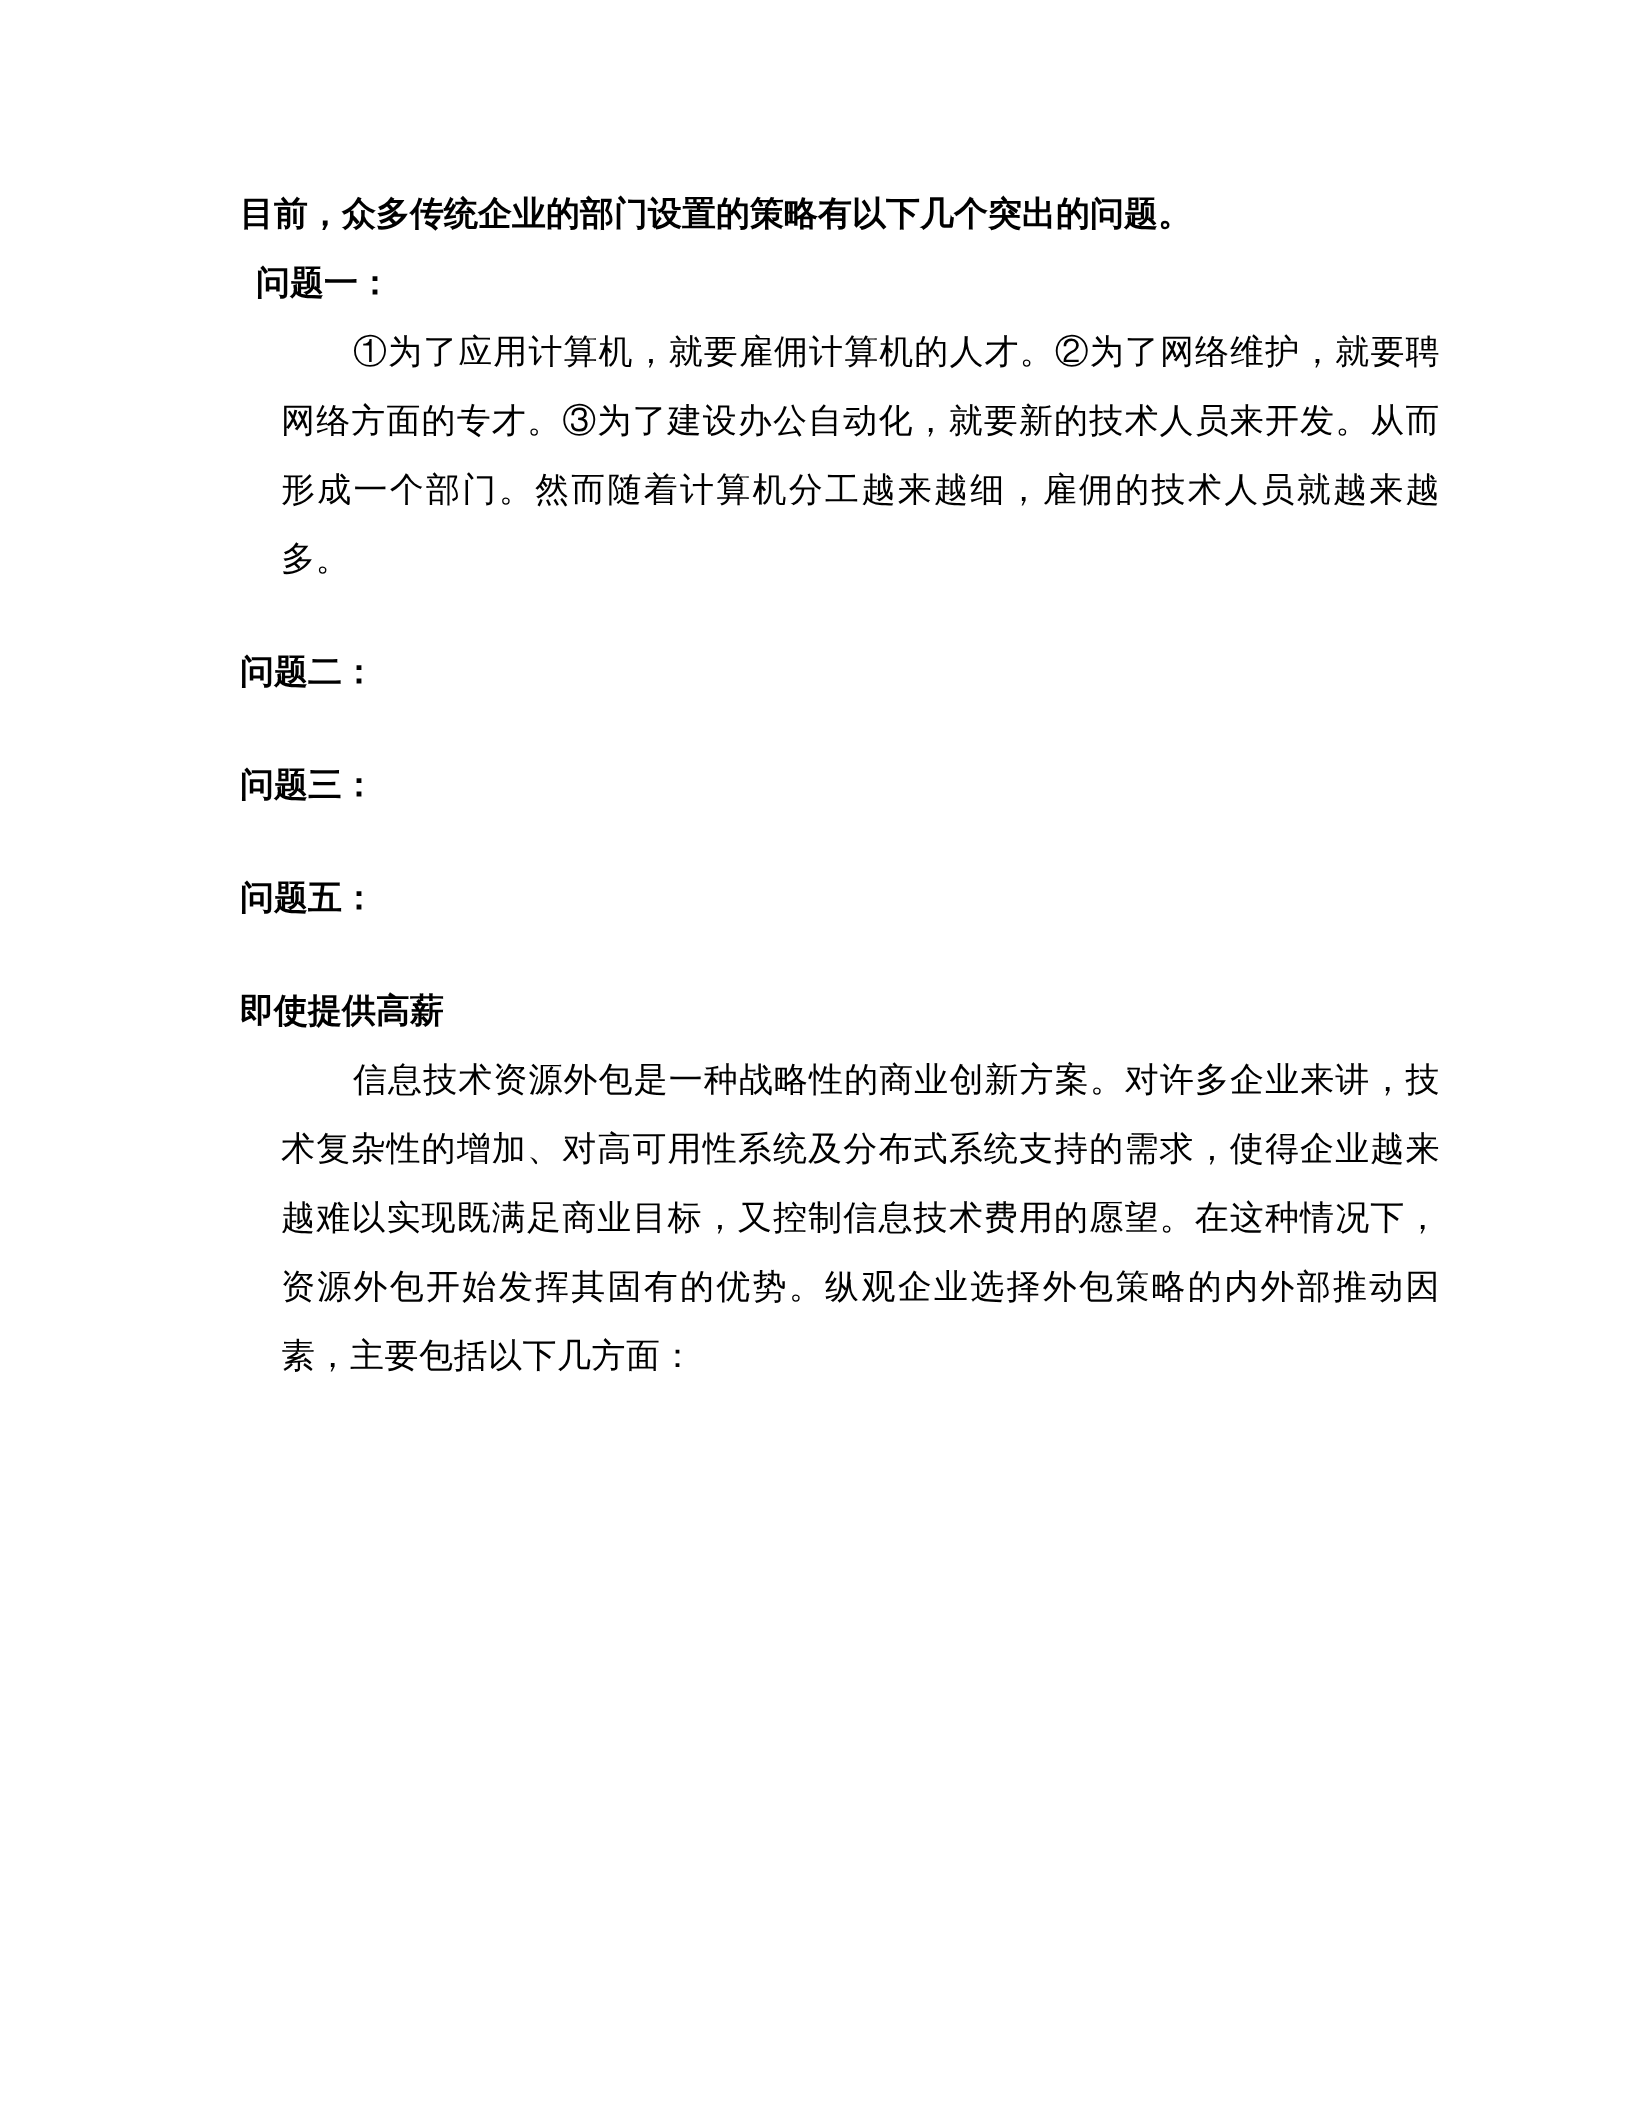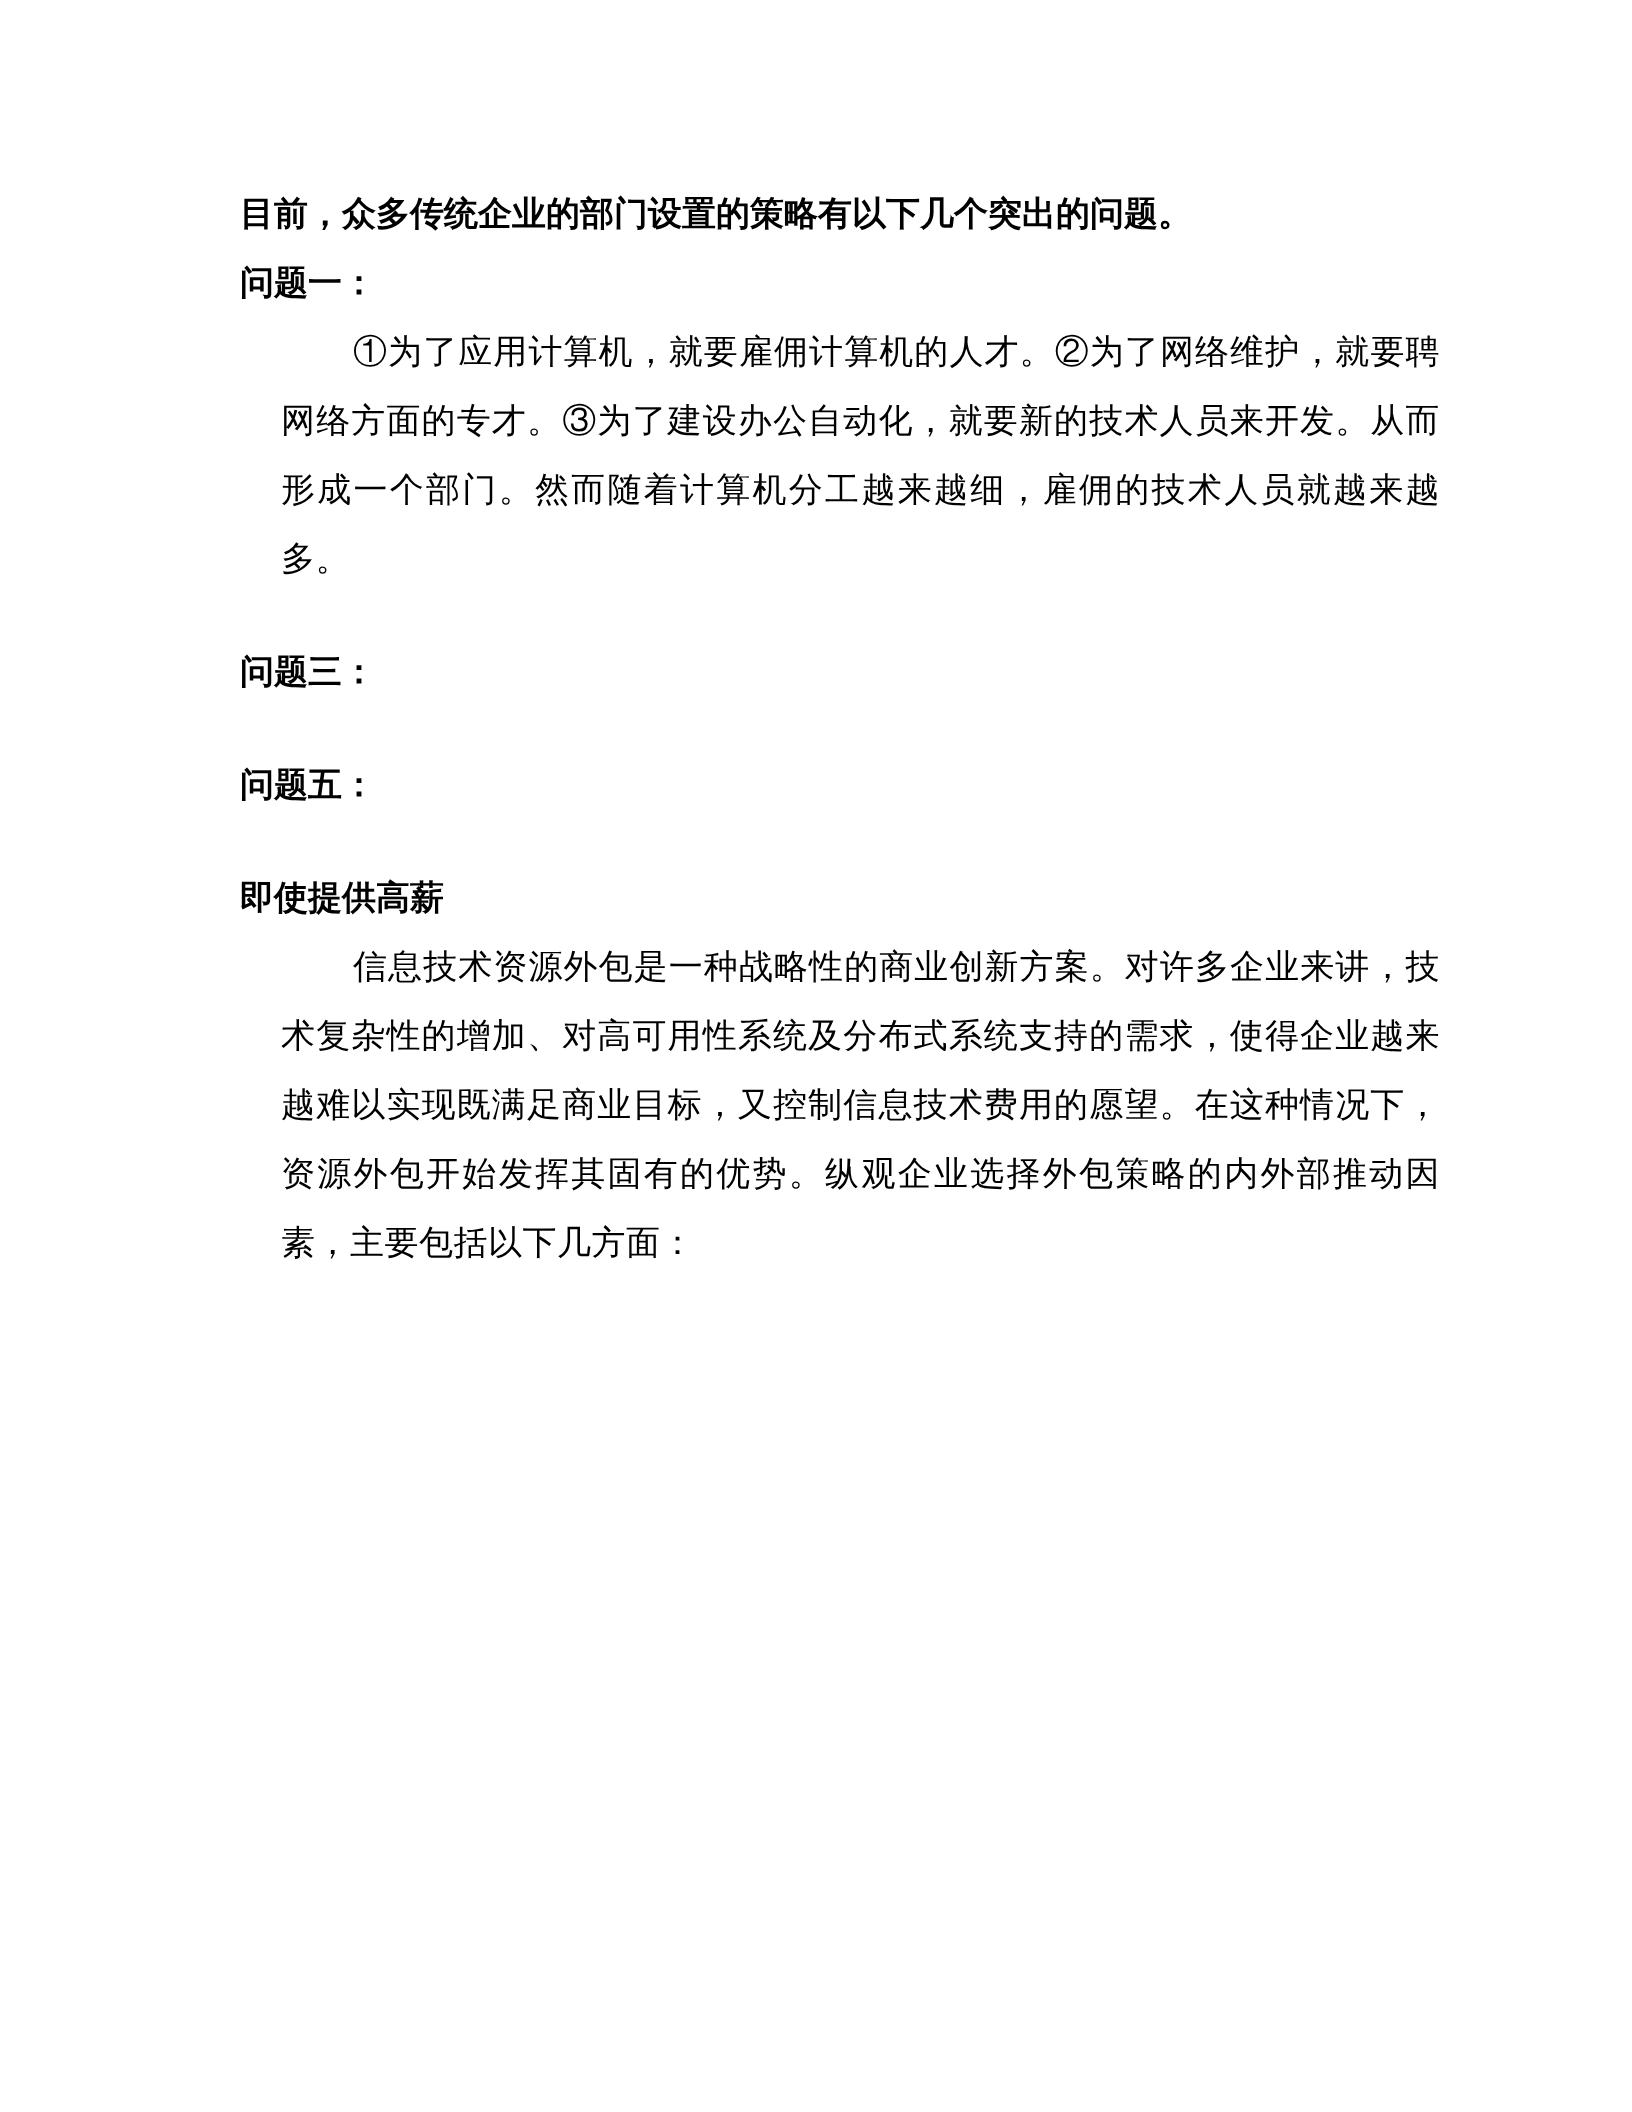--- a/index.html
+++ b/index.html
@@ -24,20 +24,21 @@
   .intro {
     font-weight: bold;
     text-align: left;
   }
   .section .heading {
     font-weight: bold;
     margin-top: 44px;
   }
   .section.first .heading {
     margin-top: 0;
+    margin-left: 16px;
   }
   .section .body {
     text-indent: 72px;
     text-align: justify;
     letter-spacing: 0.5px;
     margin-left: 41px;
   }
 </style>
 </head>
 <body>
@@ -45,20 +46,21 @@
 <div class="page">
 
   <p class="intro">目前，众多传统企业的部门设置的策略有以下几个突出的问题。</p>
 
   <div class="section first">
     <p class="heading">问题一：</p>
     <p class="body">①为了应用计算机，就要雇佣计算机的人才。②为了网络维护，就要聘网络方面的专才。③为了建设办公自动化，就要新的技术人员来开发。从而形成一个部门。然而随着计算机分工越来越细，雇佣的技术人员就越来越多。</p>
   </div>
 
   <div class="section">
+    <p class="heading">问题二：</p>
   </div>
 
   <div class="section">
     <p class="heading">问题三：</p>
   </div>
 
 
   <div class="section">
     <p class="heading">问题五：</p>
   </div>

